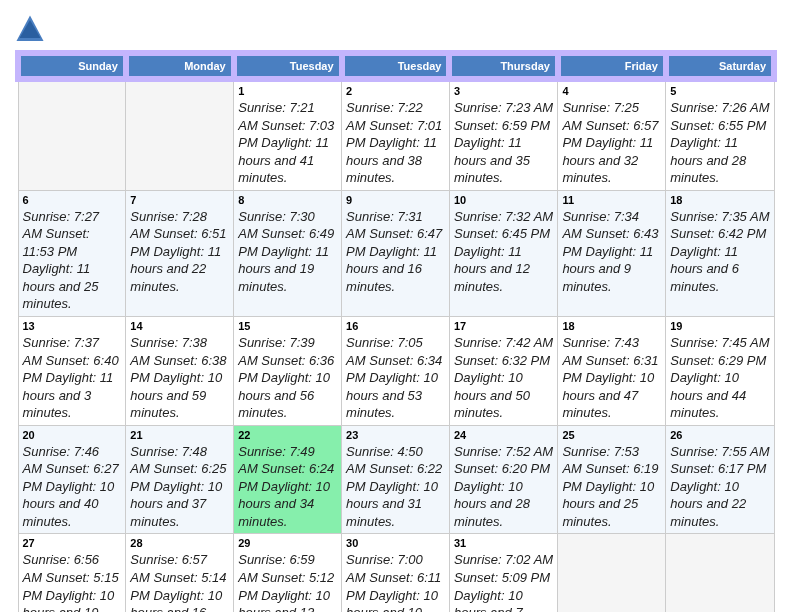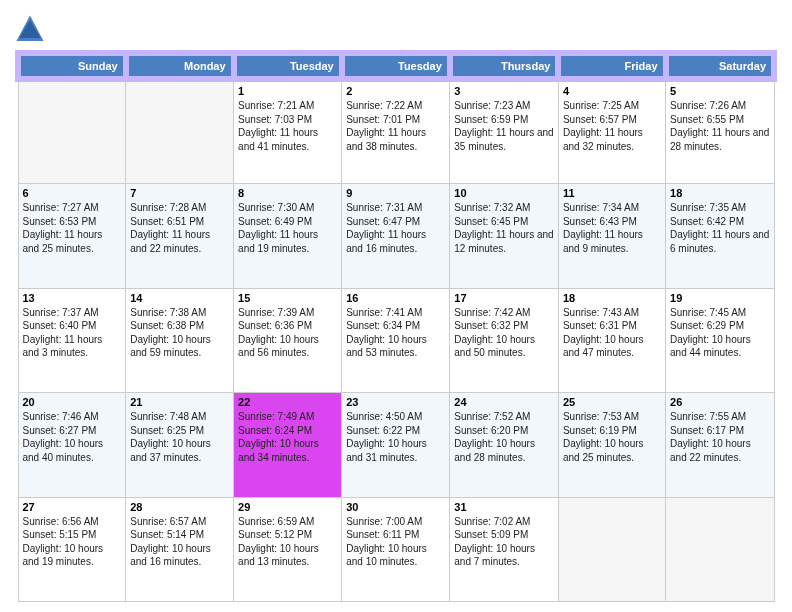--- a/index.html
+++ b/index.html
@@ -81,23 +81,24 @@
     .calendar tr:nth-child(even) td {
       background: #f9f9f9;
     }
     .day-num {
       font-weight: bold;
       font-size: 11px;
       display: block;
       margin-bottom: 2px;
     }
     .day-info {
-      font-size: 10px;
+      font-size: 13px;
       color: #222;
       line-height: 1.35;
+      font-style: italic;
     }
     .empty-cell {
       background: #f5f5f5 !important;
     }
   </style>
 </head>
 <body>
 
 <div class="page">
   <div class="header">
@@ -161,21 +162,21 @@
             <span class="day-num">5</span>
             <div class="day-info">Sunrise: 7:26 AM
 Sunset: 6:55 PM
 Daylight: 11 hours and 28 minutes.</div>
           </td>
         </tr>
         <tr>
           <td style="background: rgb(242, 247, 252);">
             <span class="day-num">6</span>
             <div class="day-info">Sunrise: 7:27 AM
-Sunset: 6:53 PM
+Sunset: 11:53 PM
 Daylight: 11 hours and 25 minutes.</div>
           </td>
           <td style="background: rgb(242, 247, 252);">
             <span class="day-num">7</span>
             <div class="day-info">Sunrise: 7:28 AM
 Sunset: 6:51 PM
 Daylight: 11 hours and 22 minutes.</div>
           </td>
           <td style="background: rgb(242, 247, 252);">
             <span class="day-num">8</span>
@@ -222,21 +223,21 @@
 Daylight: 10 hours and 59 minutes.</div>
           </td>
           <td>
             <span class="day-num">15</span>
             <div class="day-info">Sunrise: 7:39 AM
 Sunset: 6:36 PM
 Daylight: 10 hours and 56 minutes.</div>
           </td>
           <td>
             <span class="day-num">16</span>
-            <div class="day-info">Sunrise: 7:41 AM
+            <div class="day-info">Sunrise: 7:05 AM
 Sunset: 6:34 PM
 Daylight: 10 hours and 53 minutes.</div>
           </td>
           <td>
             <span class="day-num">17</span>
             <div class="day-info">Sunrise: 7:42 AM
 Sunset: 6:32 PM
 Daylight: 10 hours and 50 minutes.</div>
           </td>
           <td>
@@ -258,21 +259,21 @@
             <div class="day-info">Sunrise: 7:46 AM
 Sunset: 6:27 PM
 Daylight: 10 hours and 40 minutes.</div>
           </td>
           <td style="background: rgb(242, 247, 252);">
             <span class="day-num">21</span>
             <div class="day-info">Sunrise: 7:48 AM
 Sunset: 6:25 PM
 Daylight: 10 hours and 37 minutes.</div>
           </td>
-          <td style="background: #d946ef;">
+          <td style="background: #86efac;">
             <span class="day-num">22</span>
             <div class="day-info">Sunrise: 7:49 AM
 Sunset: 6:24 PM
 Daylight: 10 hours and 34 minutes.</div>
           </td>
           <td style="background: rgb(242, 247, 252);">
             <span class="day-num">23</span>
             <div class="day-info">Sunrise: 4:50 AM
 Sunset: 6:22 PM
 Daylight: 10 hours and 31 minutes.</div>

